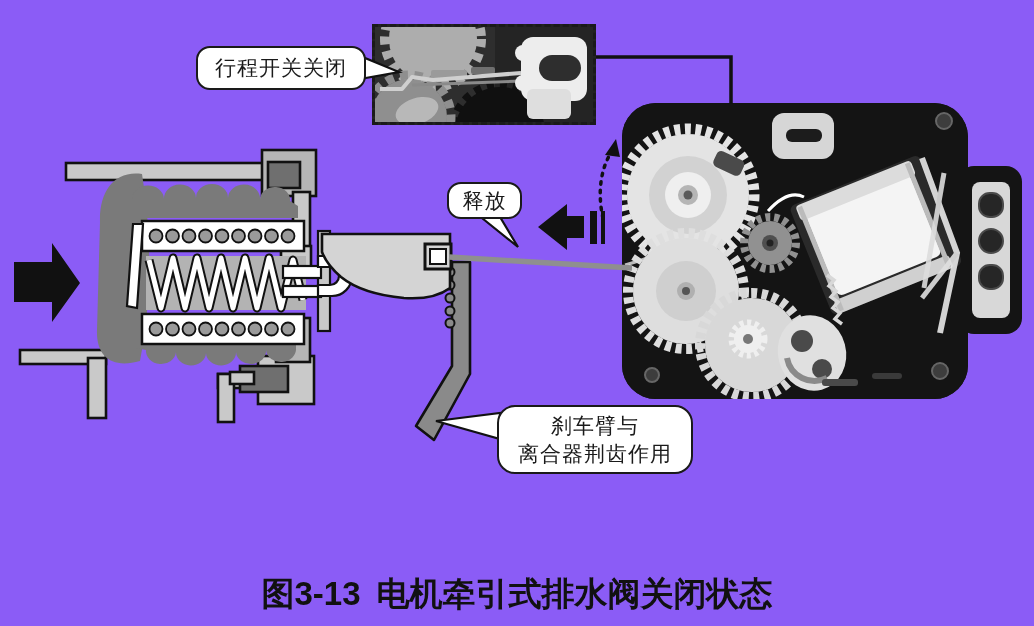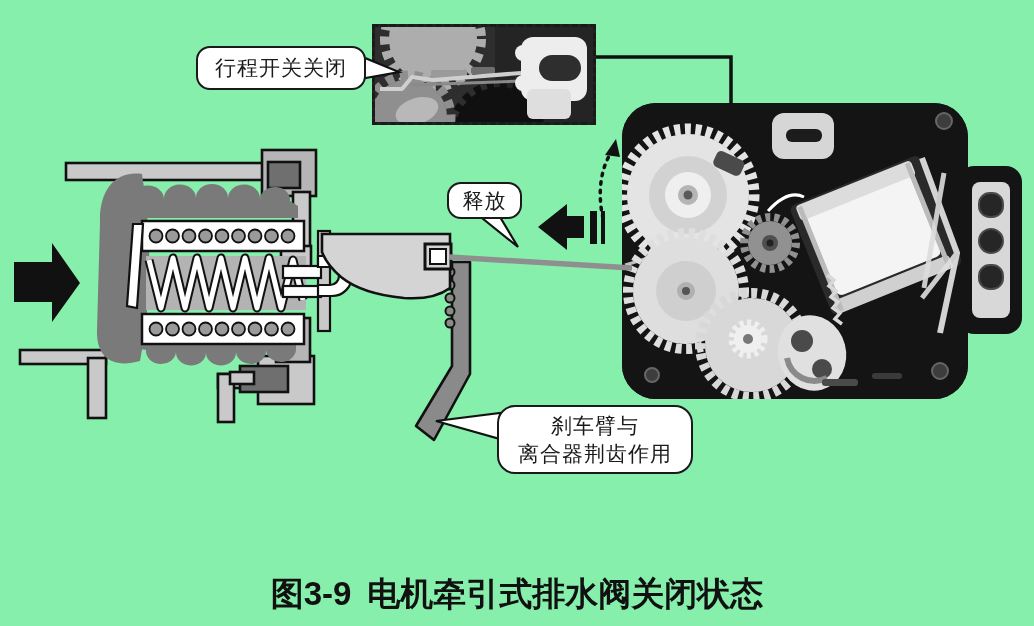--- a/index.html
+++ b/index.html
@@ -1,18 +1,18 @@
 <!DOCTYPE html>
 <html><head>
 <meta charset="utf-8">
 <style>
   html,body{margin:0;padding:0;background:#fff;}
   body{width:1034px;height:626px;position:relative;overflow:hidden;
        font-family:"Liberation Sans","DejaVu Sans",sans-serif;color:#1a1a1a;}
-  .canvas{position:absolute;inset:0;background:#86efac;padding-left:15px;}
+  .canvas{position:absolute;inset:0;background:#8b5cf6;padding-left:15px;}
 
   
   .inset-photo{position:absolute;left:372px;top:24px;width:224px;height:101px;
     box-sizing:border-box;border:3px dashed #1a1a1a;background:#222;z-index:1;}
   .inset-photo svg{display:block;width:100%;height:100%;}
   .motor-photo{position:absolute;left:622px;top:103px;width:346px;height:296px;
     background:#141414;border-radius:34px;z-index:1;overflow:hidden;}
   .motor-photo svg{display:block;width:100%;height:100%;}
   .terminal-block{position:absolute;left:958px;top:166px;width:64px;height:168px;
     background:#141414;border-radius:16px;z-index:0;}
@@ -260,16 +260,16 @@
   </div>
   <div class="bubble bubble-brake">
     <span class="txt">刹车臂与</span>
     <span class="txt">离合器荆齿作用</span>
   </div>
   <div class="bubble bubble-release">
     <span class="txt">释放</span>
   </div>
 
   <div class="caption">
-    <span class="fig-no">图3-9</span><span>电机牵引式排水阀关闭状态</span>
+    <span class="fig-no">图3-13</span><span>电机牵引式排水阀关闭状态</span>
   </div>
 
 </div>
 
 </body></html>

